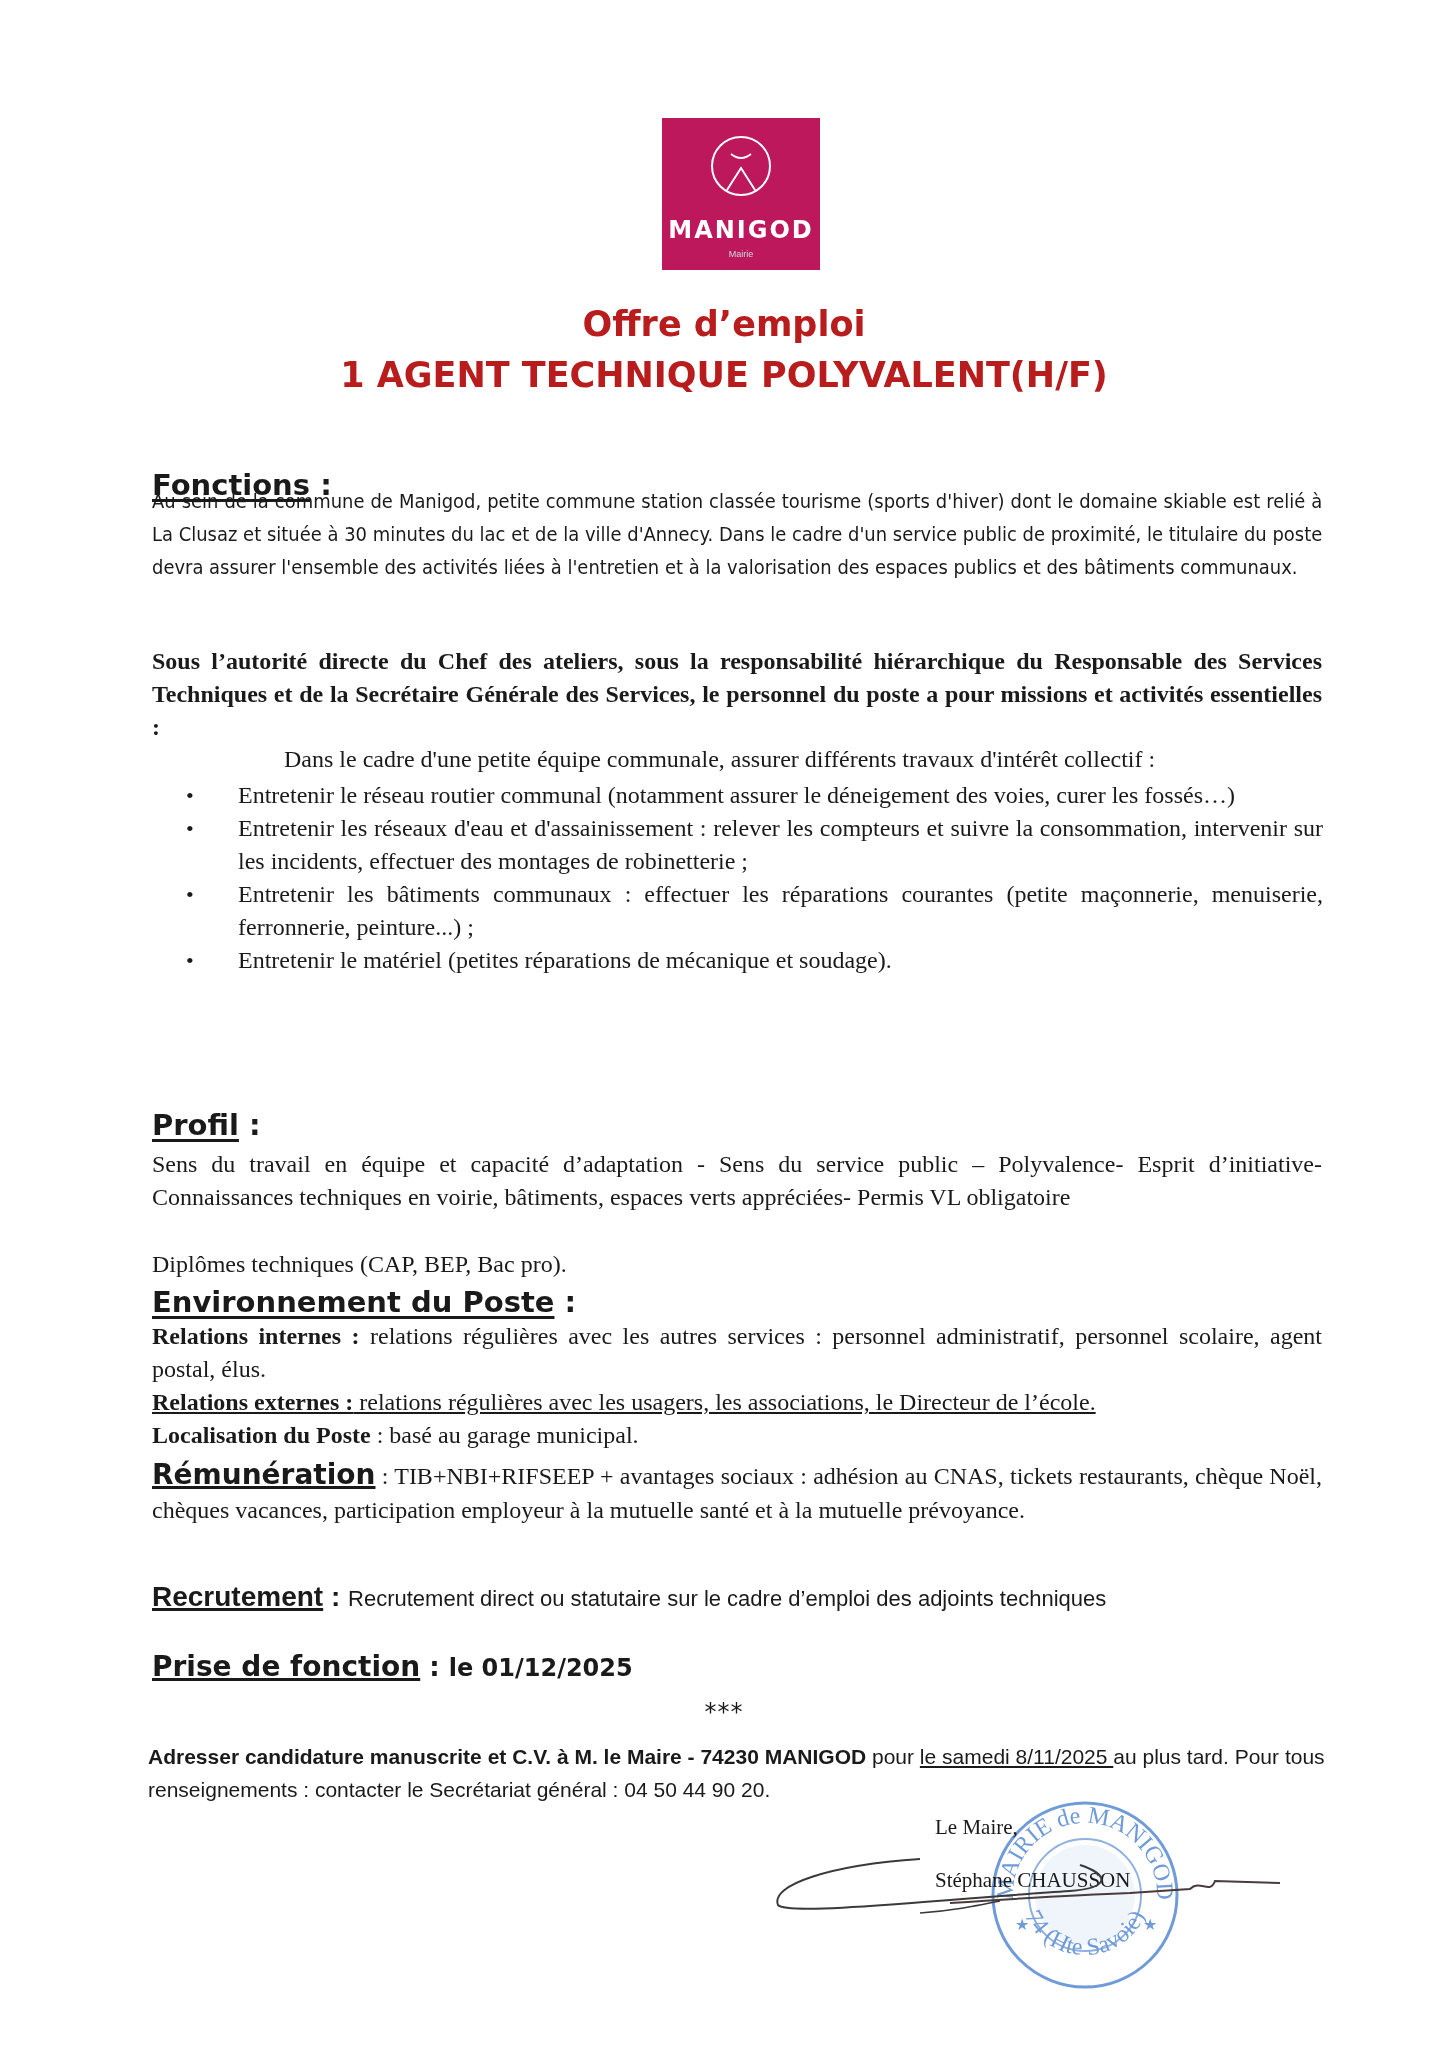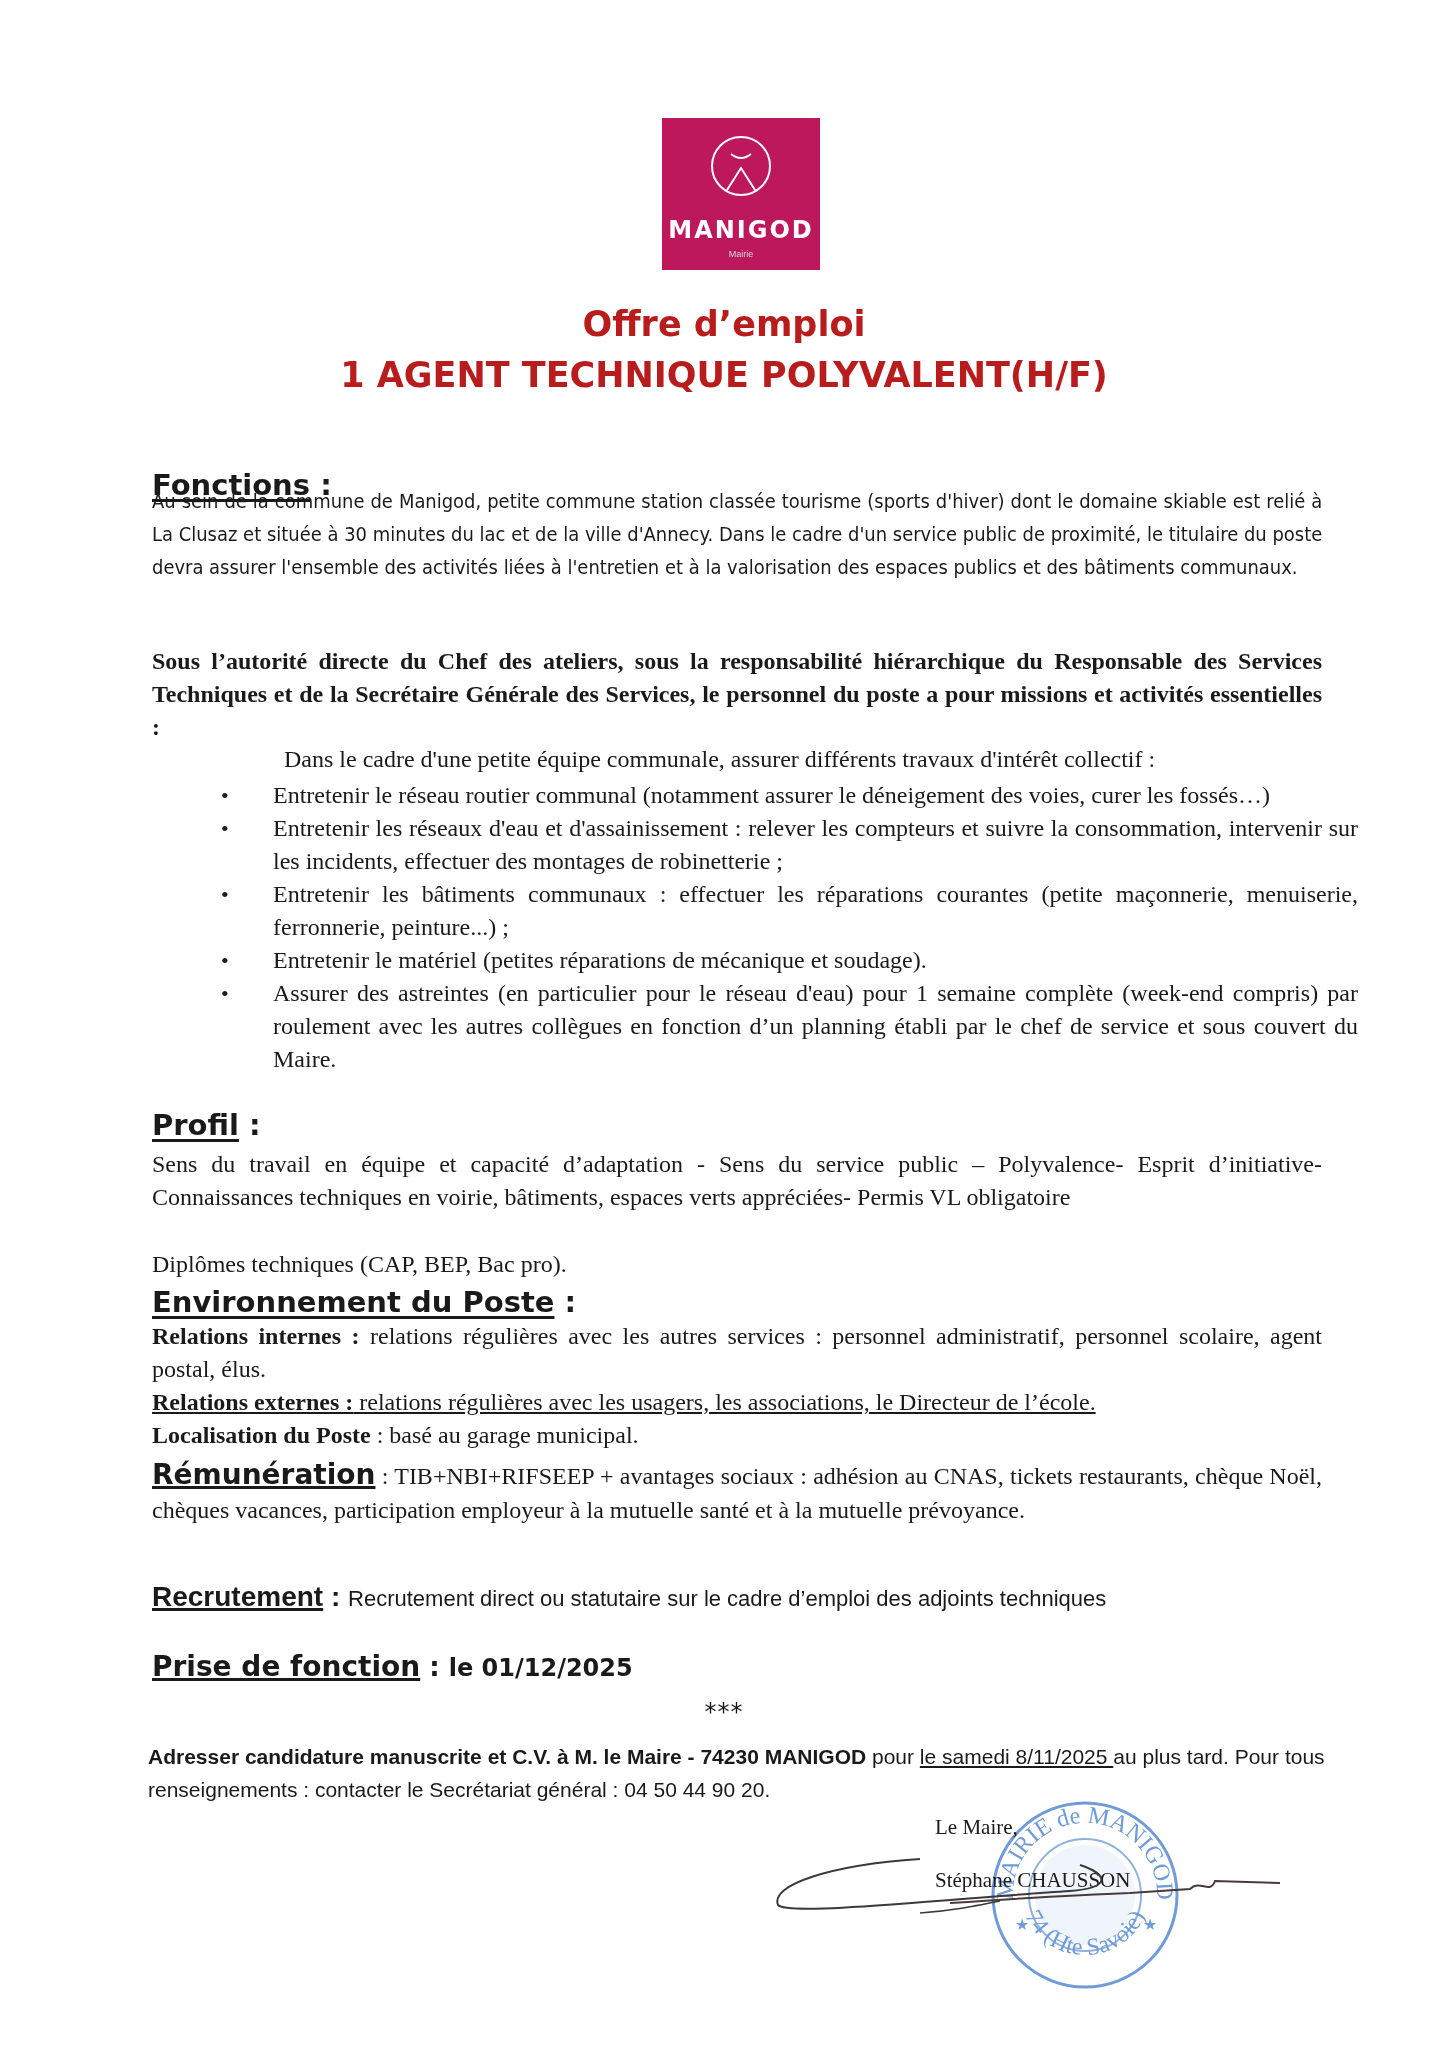--- a/index.html
+++ b/index.html
@@ -65,26 +65,25 @@
 </div>
 
 <div class="title t1">Offre d’emploi</div>
 <div class="title t2">1 AGENT TECHNIQUE POLYVALENT(H/F)</div>
 
 <div class="h" style="top:444px;margin-top:24px;"><span class="lbl">Fonctions</span><span> :</span></div>
 <div class="para narrow" style="top:485px;">Au sein de la commune de Manigod, petite commune station classée tourisme (sports d'hiver) dont le domaine skiable est relié à La Clusaz et située à 30 minutes du lac et de la ville d'Annecy. Dans le cadre d'un service public de proximité, le titulaire du poste devra assurer l'ensemble des activités liées à l'entretien et à la valorisation des espaces publics et des bâtiments communaux.</div>
 
 <div class="para serif bold" style="top:645px; font-size:24px; line-height:33px;">Sous l’autorité directe du Chef des ateliers, sous la responsabilité hiérarchique du Responsable des Services Techniques et de la Secrétaire Générale des Services, le personnel du poste a pour missions et activités essentielles :</div>
 <div class="intro" style="top:746px;">Dans le cadre d'une petite équipe communale, assurer différents travaux d'intérêt collectif :</div>
-<div class="bullets" style="top:779px;margin-left:35px;">
+<div class="bullets" style="top:779px;">
   <div class="item">Entretenir le réseau routier communal (notamment assurer le déneigement des voies, curer les fossés…)</div>
   <div class="item">Entretenir les réseaux d'eau et d'assainissement : relever les compteurs et suivre la consommation, intervenir sur les incidents, effectuer des montages de robinetterie ;</div>
   <div class="item">Entretenir les bâtiments communaux : effectuer les réparations courantes (petite maçonnerie, menuiserie, ferronnerie, peinture...) ;</div>
   <div class="item">Entretenir le matériel (petites réparations de mécanique et soudage).</div>
-  <div class="item">Assurer des astreintes (en particulier pour le réseau d'eau) pour 1 semaine complète (week-end compris) par roulement avec les autres collègues en fonction d’un planning établi par le chef de service et sous couvert du Maire.</div>
 </div>
 
 <div class="h" style="top:1108px;"><span class="lbl">Profil</span><span> :</span></div>
 <div class="line" style="top:1148px;">Sens du travail en équipe et capacité d’adaptation - Sens du service public – Polyvalence- Esprit d’initiative- Connaissances techniques en voirie, bâtiments, espaces verts appréciées- Permis VL obligatoire</div>
 <div class="line" style="top:1248px;">Diplômes techniques (CAP, BEP, Bac pro).</div>
 
 <div class="h" style="top:1285px;"><span class="lbl">Environnement du Poste</span><span> :</span></div>
 <div class="line" style="top:1320px;"><span class="bold">Relations internes :</span><span> relations régulières avec les autres services : personnel administratif, personnel scolaire, agent postal, élus.</span></div>
 <div class="line" style="top:1386px;text-decoration:underline;"><span class="bold">Relations externes :</span><span> relations régulières avec les usagers, les associations, le Directeur de l’école.</span></div>
 <div class="line" style="top:1419px;"><span class="bold">Localisation du Poste</span><span> : basé au garage municipal.</span></div>

